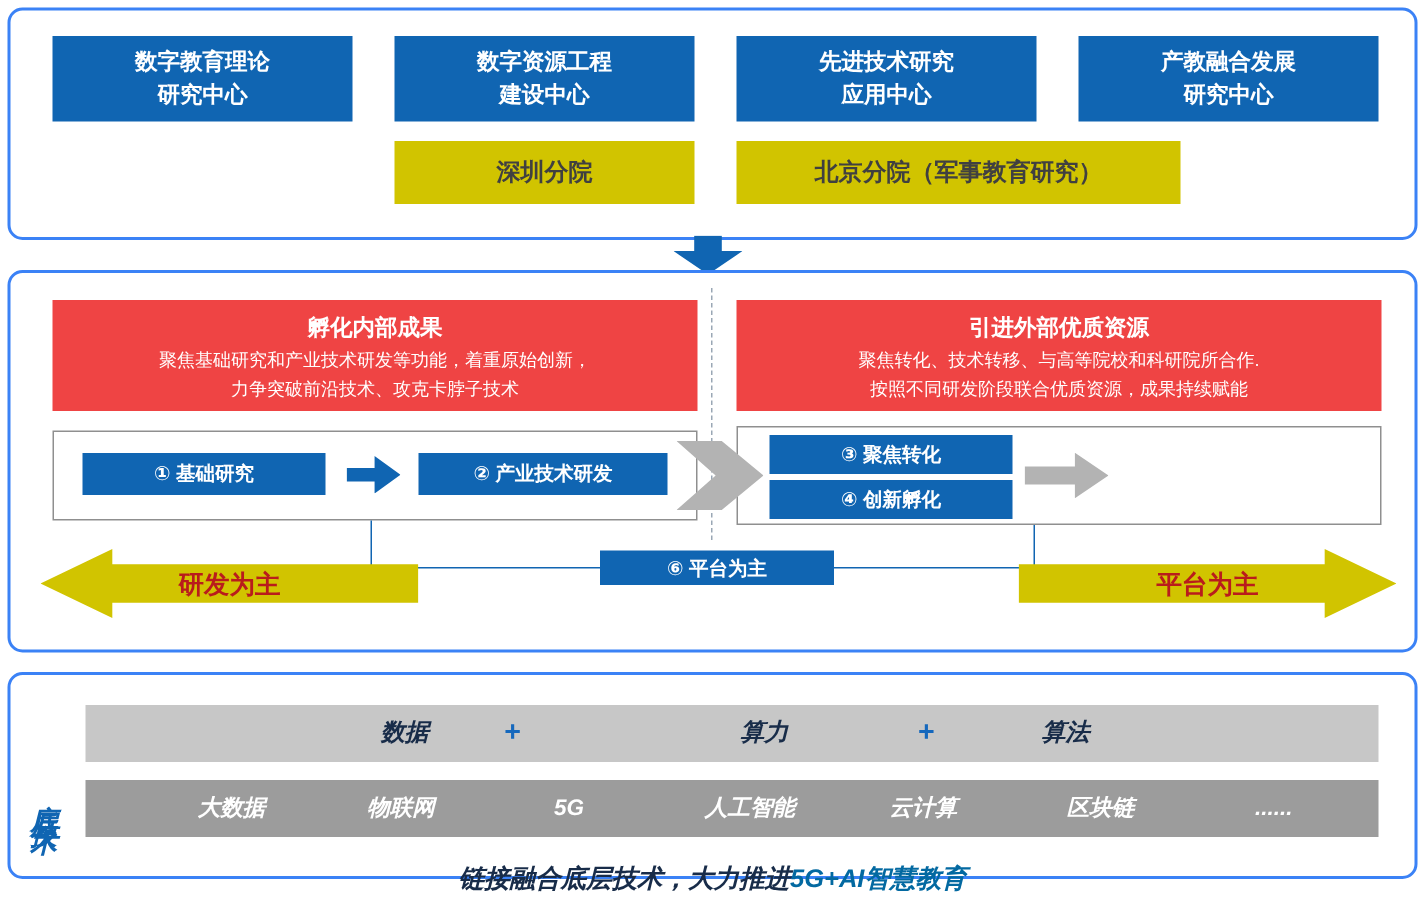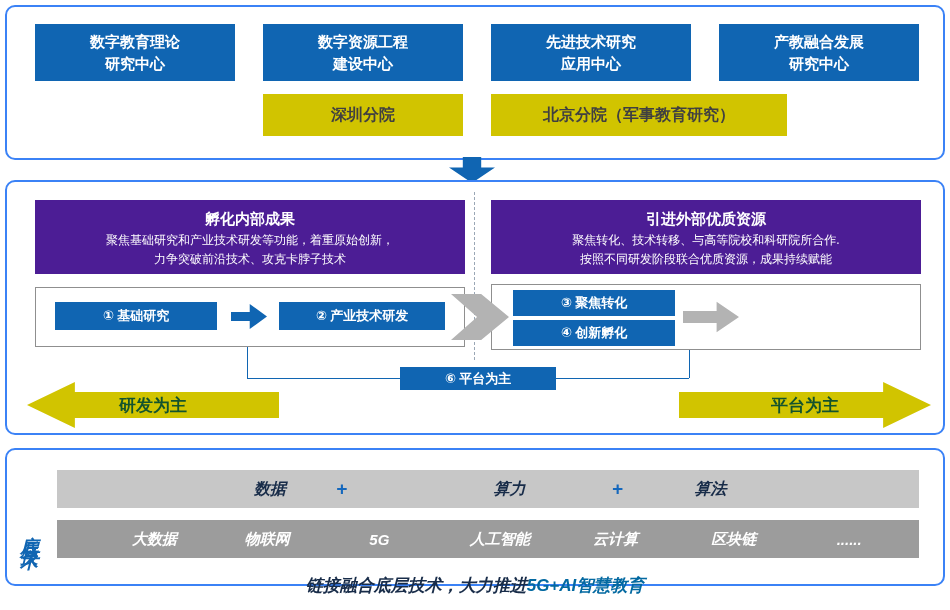--- a/index.html
+++ b/index.html
@@ -19,21 +19,21 @@
 
   .center-box { width:200px; height:57px; top:17px; font-size:15px; line-height:1.45; white-space:pre-line; }
   .cb1 { left:28px; } .cb2 { left:256px; } .cb3 { left:484px; } .cb4 { left:712px; }
   .branch { top:87px; height:42px; }
   .branch-sz { left:256px; width:200px; }
   .branch-bj { left:484px; width:296px; }
 
   .down-arrow { position:absolute; left:449px; top:157px; width:46px; height:26px; background:#1065b2;
     clip-path:polygon(30% 0,70% 0,70% 40%,100% 40%,50% 100%,0 40%,30% 40%); }
 
-  .header-box { position:absolute; top:18px; width:430px; height:74px; background:#4c1d95; color:#fff;
+  .header-box { position:absolute; top:18px; width:430px; height:74px; background:#ef4444; color:#fff;
     text-align:center; padding-top:8px; }
   .header-left { left:28px; } .header-right { left:484px; }
   .header-title { font-size:15px; font-weight:bold; line-height:1.4; }
   .header-desc { font-size:12px; line-height:1.55; white-space:pre-line; margin-top:2px; }
 
   .dashed-divider { position:absolute; left:467px; top:10px; height:168px; width:0;
     border-left:1px dashed #9aa7b5; }
 
   .flow-frame { position:absolute; background:#fff; border:1px solid #8f8f8f; }
   .frame-left  { left:28px;  top:105px; width:430px; height:60px; }
@@ -52,23 +52,23 @@
   .chevron-gray { position:absolute; left:444px; top:112px; width:58px; height:46px; background:#b3b3b3;
     clip-path:polygon(0 0,52% 0,100% 50%,52% 100%,0 100%,45% 50%); }
   .block-arrow-gray { position:absolute; left:676px; top:115px; width:56px; height:40px; background:#b3b3b3;
     clip-path:polygon(0 35%,60% 35%,60% 12%,100% 50%,60% 88%,60% 65%,0 65%); }
 
   .conn { position:absolute; background:#1065b2; }
   .conn-h  { left:240px; top:196px; width:442px; height:1px; }
   .conn-v1 { left:240px; top:165px; width:1px; height:31px; }
   .conn-v2 { left:682px; top:168px; width:1px; height:28px; }
 
-  .yellow-arrow { position:absolute; top:200px; width:252px; height:46px; background:#d1c400;
+  .yellow-arrow { position:absolute; top:184px; width:252px; height:46px; background:#d1c400;
     display:flex; align-items:center; justify-content:center;
-    color:#14532d; font-weight:bold; font-size:17px; }
+    color:#b91c1c; font-weight:bold; font-size:17px; }
   .ya-left { left:20px;
     clip-path:polygon(0 50%,19% 0,19% 22%,100% 22%,100% 78%,19% 78%,19% 100%); }
   .ya-right { left:672px;
     clip-path:polygon(100% 50%,81% 0,81% 22%,0 22%,0 78%,81% 78%,81% 100%); }
 
   .side-label { position:absolute; left:9px; top:22px; width:26px; height:120px;
     writing-mode:vertical-rl; text-orientation:upright; letter-spacing:5px;
     color:#1065b2; font-weight:bold; font-size:18px; display:flex; align-items:center; justify-content:center; }
 
   .tech-bar { position:absolute; left:50px; width:862px; height:38px; }

